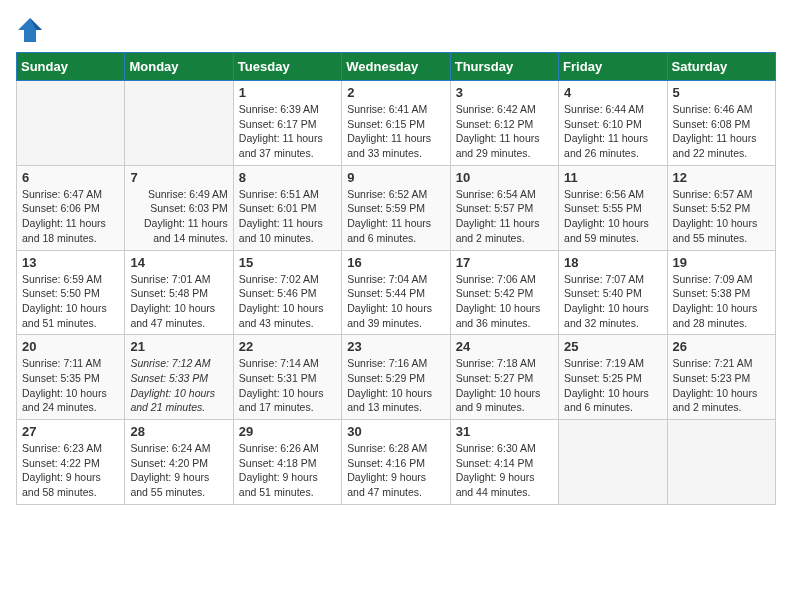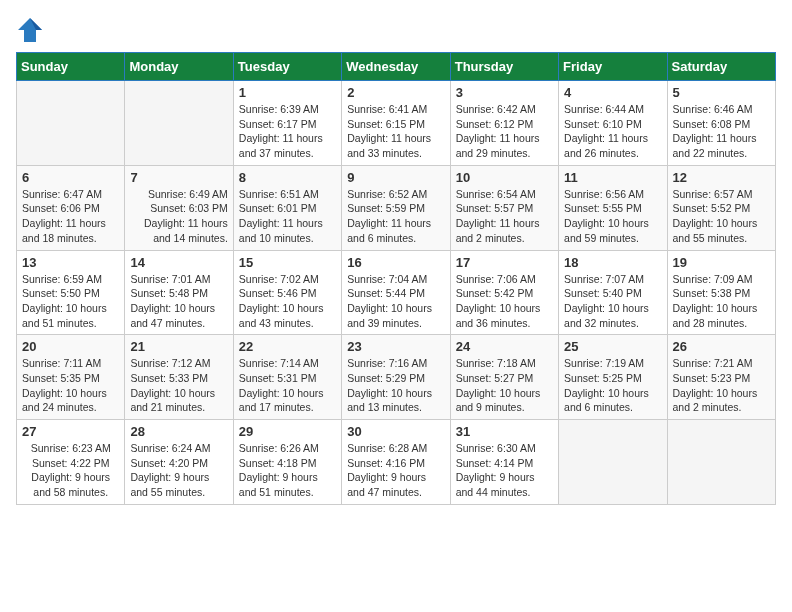--- a/index.html
+++ b/index.html
@@ -234,21 +234,21 @@
       </tr>
       <tr>
         <td>
           <div class="day-num">20</div>
           <div class="day-info" style="white-space: pre-line;">Sunrise: 7:11 AM
 Sunset: 5:35 PM
 Daylight: 10 hours and 24 minutes.</div>
         </td>
         <td>
           <div class="day-num">21</div>
-          <div class="day-info" style="white-space: pre-line;">Sunrise: 7:12 AM
+          <div class="day-info" style="white-space: pre-line; font-style: italic;">Sunrise: 7:12 AM
 Sunset: 5:33 PM
 Daylight: 10 hours and 21 minutes.</div>
         </td>
         <td>
           <div class="day-num">22</div>
           <div class="day-info" style="white-space: pre-line;">Sunrise: 7:14 AM
 Sunset: 5:31 PM
 Daylight: 10 hours and 17 minutes.</div>
         </td>
         <td>
@@ -272,21 +272,21 @@
         <td>
           <div class="day-num">26</div>
           <div class="day-info" style="white-space: pre-line;">Sunrise: 7:21 AM
 Sunset: 5:23 PM
 Daylight: 10 hours and 2 minutes.</div>
         </td>
       </tr>
       <tr>
         <td>
           <div class="day-num">27</div>
-          <div class="day-info" style="white-space: pre-line; text-align: center;">Sunrise: 6:23 AM
+          <div class="day-info" style="white-space: pre-line;">Sunrise: 6:23 AM
 Sunset: 4:22 PM
 Daylight: 9 hours and 58 minutes.</div>
         </td>
         <td>
           <div class="day-num">28</div>
           <div class="day-info" style="white-space: pre-line;">Sunrise: 6:24 AM
 Sunset: 4:20 PM
 Daylight: 9 hours and 55 minutes.</div>
         </td>
         <td>

